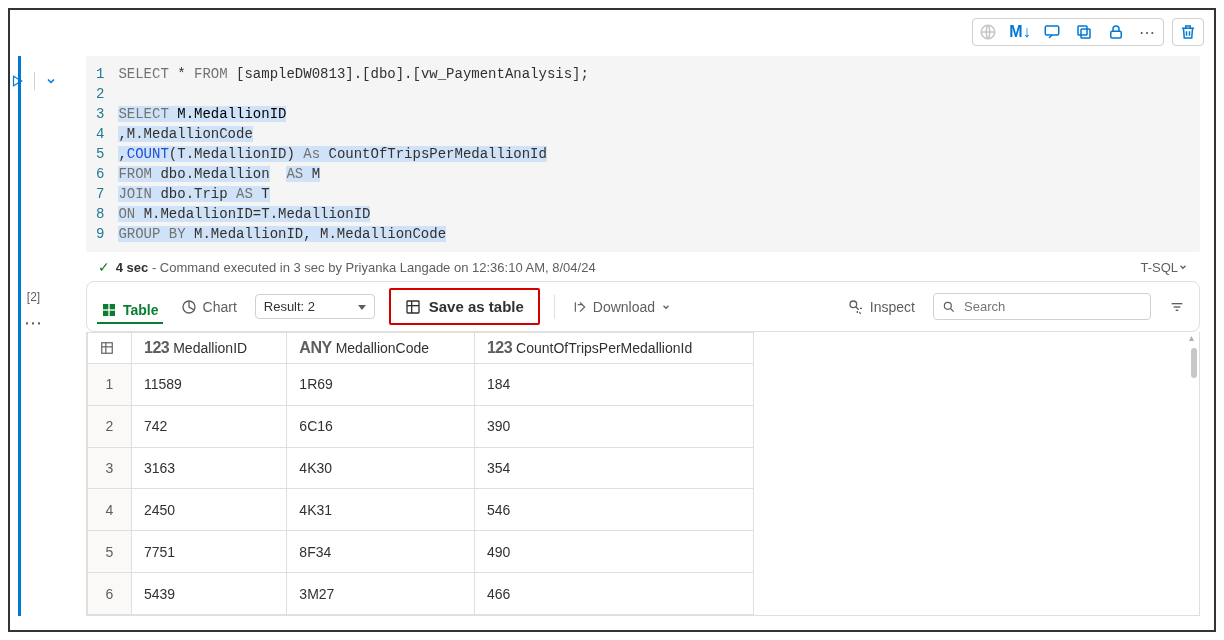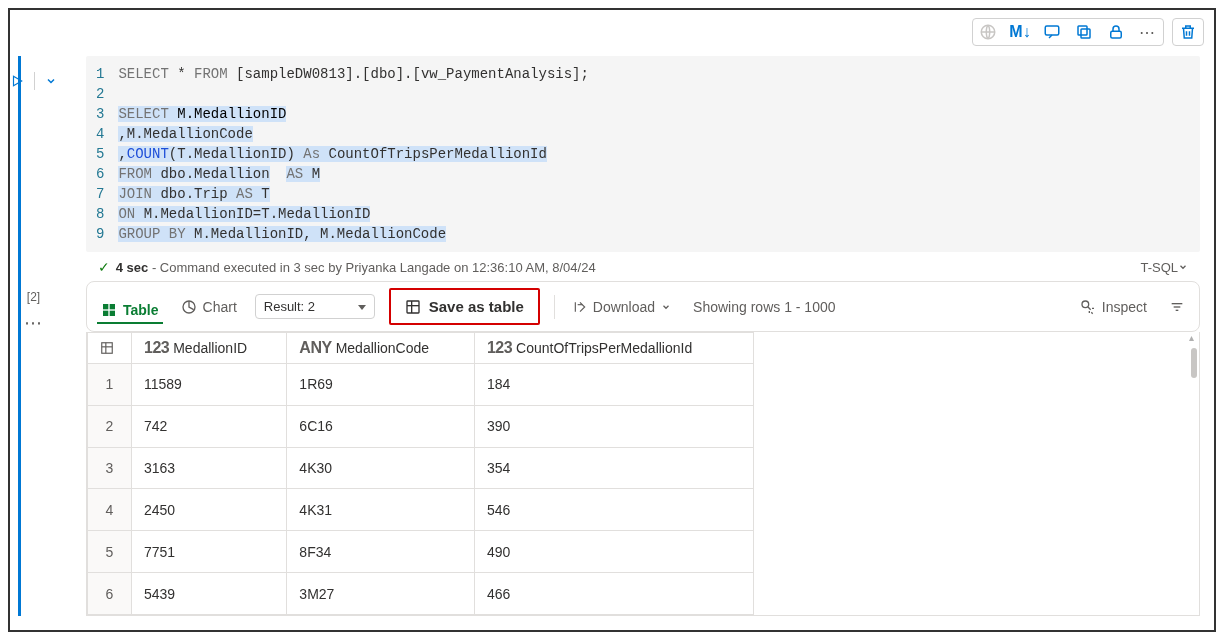--- a/index.html
+++ b/index.html
@@ -411,31 +411,35 @@
           <svg width="14" height="14" viewBox="0 0 24 24" fill="none" stroke="#605e5c" stroke-width="2">
               <line x1="4" y1="4" x2="4" y2="20"></line>
               <polyline points="8,8 16,8"></polyline>
               <polyline points="12,4 20,12 12,20"></polyline>
             </svg>
           <span>Download</span>
           <svg width="10" height="10" viewBox="0 0 24 24" fill="none" stroke="#605e5c" stroke-width="3">
               <polyline points="6,9 12,15 18,9"></polyline>
             </svg>
         </div>
-        <div class="btn">
-          <span>Showing rows 1 - 1000</span>
-        </div>
         <div style="flex:1"></div>
         <div class="btn">
           <svg width="16" height="16" viewBox="0 0 24 24" fill="none" stroke="#605e5c" stroke-width="2">
               <circle cx="8" cy="8" r="5"></circle>
               <line x1="12" y1="12" x2="16" y2="16"></line>
               <path d="M14 18v3M18 14h3M17 20l2 2"></path>
             </svg>
           <span>Inspect</span>
+        </div>
+        <div class="search-box">
+          <svg width="14" height="14" viewBox="0 0 24 24" fill="none" stroke="#605e5c" stroke-width="2">
+              <circle cx="10" cy="10" r="6"></circle>
+              <line x1="15" y1="15" x2="20" y2="20"></line>
+            </svg>
+          <input placeholder="Search" style="">
         </div>
         <span class="filter-btn">
           <svg width="16" height="16" viewBox="0 0 24 24" fill="none" stroke="#605e5c" stroke-width="2">
               <line x1="4" y1="7" x2="20" y2="7"></line>
               <line x1="7" y1="12" x2="17" y2="12"></line>
               <line x1="10" y1="17" x2="14" y2="17"></line>
             </svg>
         </span>
       </div>
 

